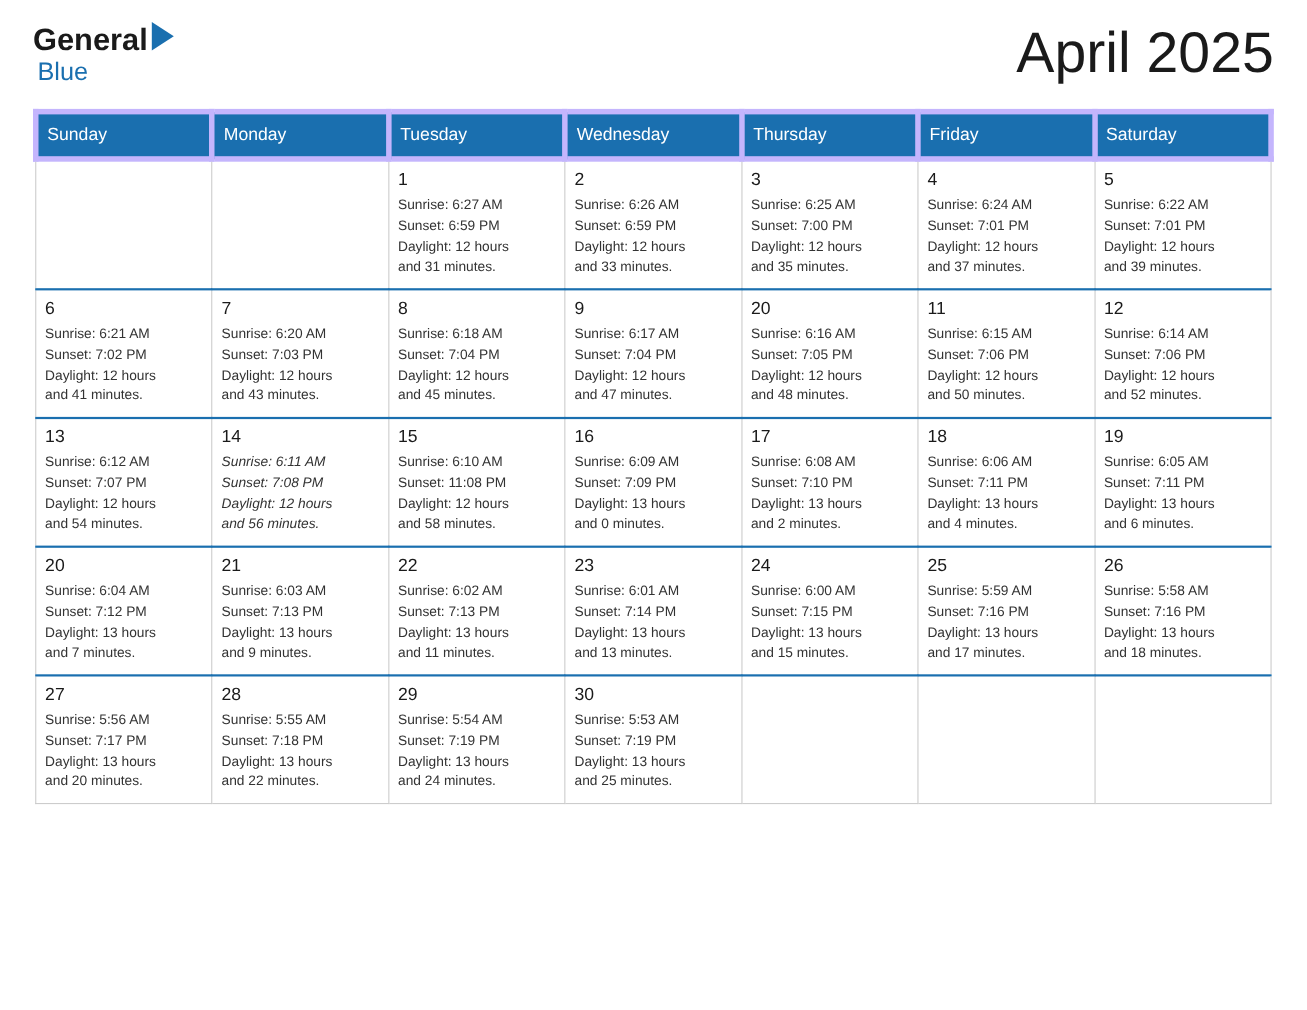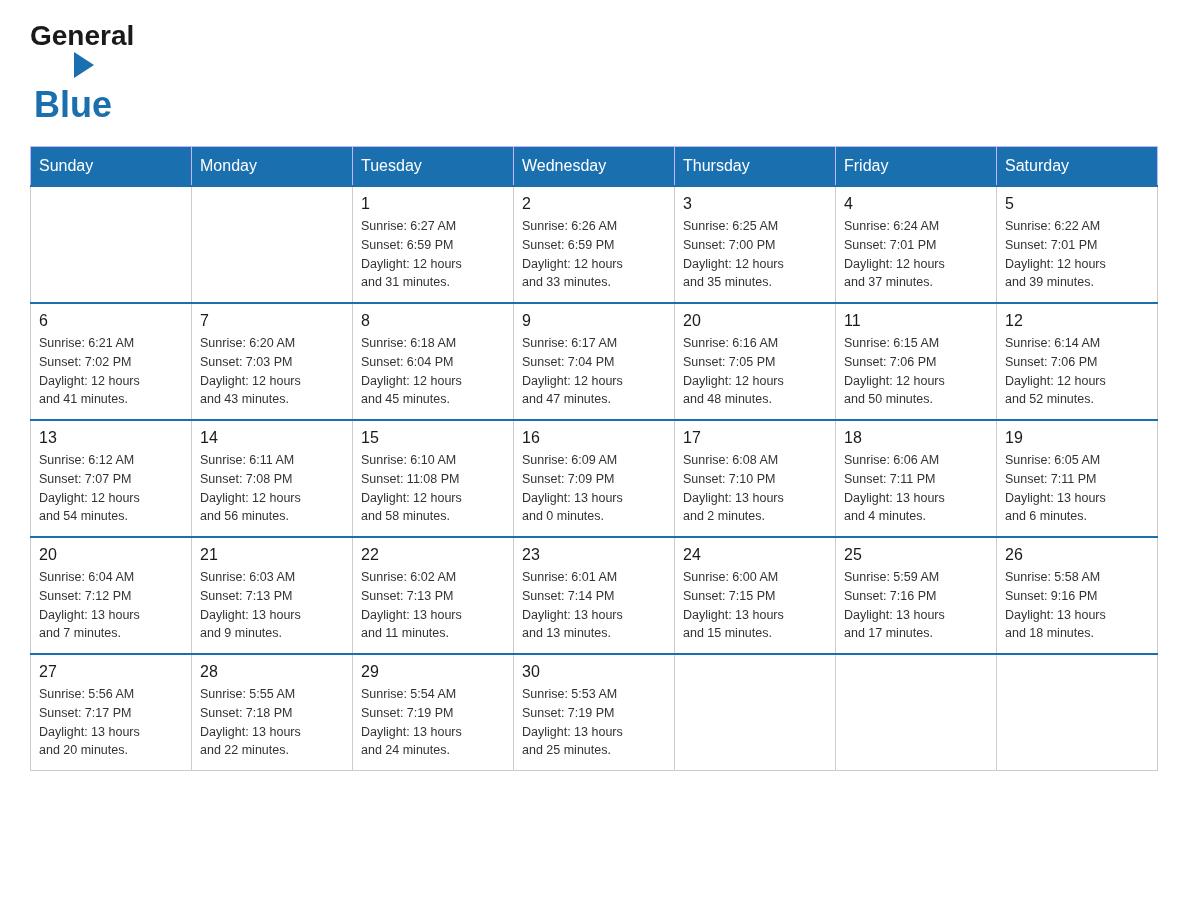--- a/index.html
+++ b/index.html
@@ -15,22 +15,22 @@
       justify-content: space-between;
       align-items: flex-start;
       margin-bottom: 20px;
     }
     .logo-text-general {
       font-size: 28px;
       font-weight: bold;
       color: #1a1a1a;
     }
     .logo-blue {
-      font-size: 36px;
-      font-weight: bold;
+      font-size: 23px;
+      font-weight: normal;
       color: #1a6faf;
     }
     .title-section {
       text-align: right;
     }
     .title-section h1 {
       font-size: 52px;
       font-weight: normal;
       color: #1a1a1a;
       line-height: 1.1;
@@ -46,21 +46,21 @@
       border-collapse: collapse;
       table-layout: fixed;
     }
     .calendar thead th {
       background-color: #1a6faf;
       color: #fff;
       padding: 10px 8px;
       font-size: 16px;
       font-weight: normal;
       text-align: left;
-      border: 1px solid #c4b5fd;
+      border: 5px solid #c4b5fd;
       margin-top: 12px;
     }
     .calendar tbody td {
       vertical-align: top;
       padding: 8px 8px 10px 8px;
       border: 1px solid #ccc;
       font-size: 13px;
       color: #333;
       min-height: 100px;
       height: 110px;
@@ -83,37 +83,37 @@
       background: #fff;
     }
     .logo-wrapper {
       display: flex;
       flex-direction: column;
       align-items: flex-start;
     }
     .logo-icon-wrap {
       display: flex;
       align-items: center;
-      flex-direction: column;
     }
   </style>
 </head>
 <body>
 
 <div class="header">
   <div class="logo-wrapper">
     <div class="logo-icon-wrap">
       <span class="logo-text-general">General</span>
       <span style="display:inline-block; width:0; height:0; border-top: 13px solid transparent; border-bottom: 13px solid transparent; border-left: 20px solid #1a6faf; margin-left: 4px; vertical-align: middle; margin-bottom: 6px;"></span>
     </div>
     <div>
       <span class="logo-blue" style="margin-left: 4px;">Blue</span>
     </div>
   </div>
   <div class="title-section">
+    <h1>April 2025</h1>
   </div>
 </div>
 
 <table class="calendar">
   <thead>
     <tr id="header-row">
         <th>Sunday</th>
         <th>Monday</th>
         <th>Tuesday</th>
         <th>Wednesday</th>
@@ -173,21 +173,21 @@
         <td>
           <span class="day-number">7</span>
           <div class="day-info" style="white-space: pre-line;">Sunrise: 6:20 AM
 Sunset: 7:03 PM
 Daylight: 12 hours
 and 43 minutes.</div>
         </td>
         <td>
           <span class="day-number">8</span>
           <div class="day-info" style="white-space: pre-line;">Sunrise: 6:18 AM
-Sunset: 6:04 PM
+Sunset: 7:04 PM
 Daylight: 12 hours
 and 45 minutes.</div>
         </td>
         <td>
           <span class="day-number">9</span>
           <div class="day-info" style="white-space: pre-line;">Sunrise: 6:17 AM
 Sunset: 7:04 PM
 Daylight: 12 hours
 and 47 minutes.</div>
         </td>
@@ -216,21 +216,21 @@
       <tr>
         <td>
           <span class="day-number">13</span>
           <div class="day-info" style="white-space: pre-line;">Sunrise: 6:12 AM
 Sunset: 7:07 PM
 Daylight: 12 hours
 and 54 minutes.</div>
         </td>
         <td>
           <span class="day-number">14</span>
-          <div class="day-info" style="white-space: pre-line;">Sunrise: 6:11 AM
+          <div class="day-info" style="white-space: pre-line; font-style: italic;">Sunrise: 6:11 AM
 Sunset: 7:08 PM
 Daylight: 12 hours
 and 56 minutes.</div>
         </td>
         <td>
           <span class="day-number">15</span>
           <div class="day-info" style="white-space: pre-line;">Sunrise: 6:10 AM
 Sunset: 11:08 PM
 Daylight: 12 hours
 and 58 minutes.</div>
@@ -303,21 +303,21 @@
         <td>
           <span class="day-number">25</span>
           <div class="day-info" style="white-space: pre-line;">Sunrise: 5:59 AM
 Sunset: 7:16 PM
 Daylight: 13 hours
 and 17 minutes.</div>
         </td>
         <td>
           <span class="day-number">26</span>
           <div class="day-info" style="white-space: pre-line;">Sunrise: 5:58 AM
-Sunset: 9:16 PM
+Sunset: 7:16 PM
 Daylight: 13 hours
 and 18 minutes.</div>
         </td>
       </tr>
       <tr>
         <td>
           <span class="day-number">27</span>
           <div class="day-info" style="white-space: pre-line;">Sunrise: 5:56 AM
 Sunset: 7:17 PM
 Daylight: 13 hours

